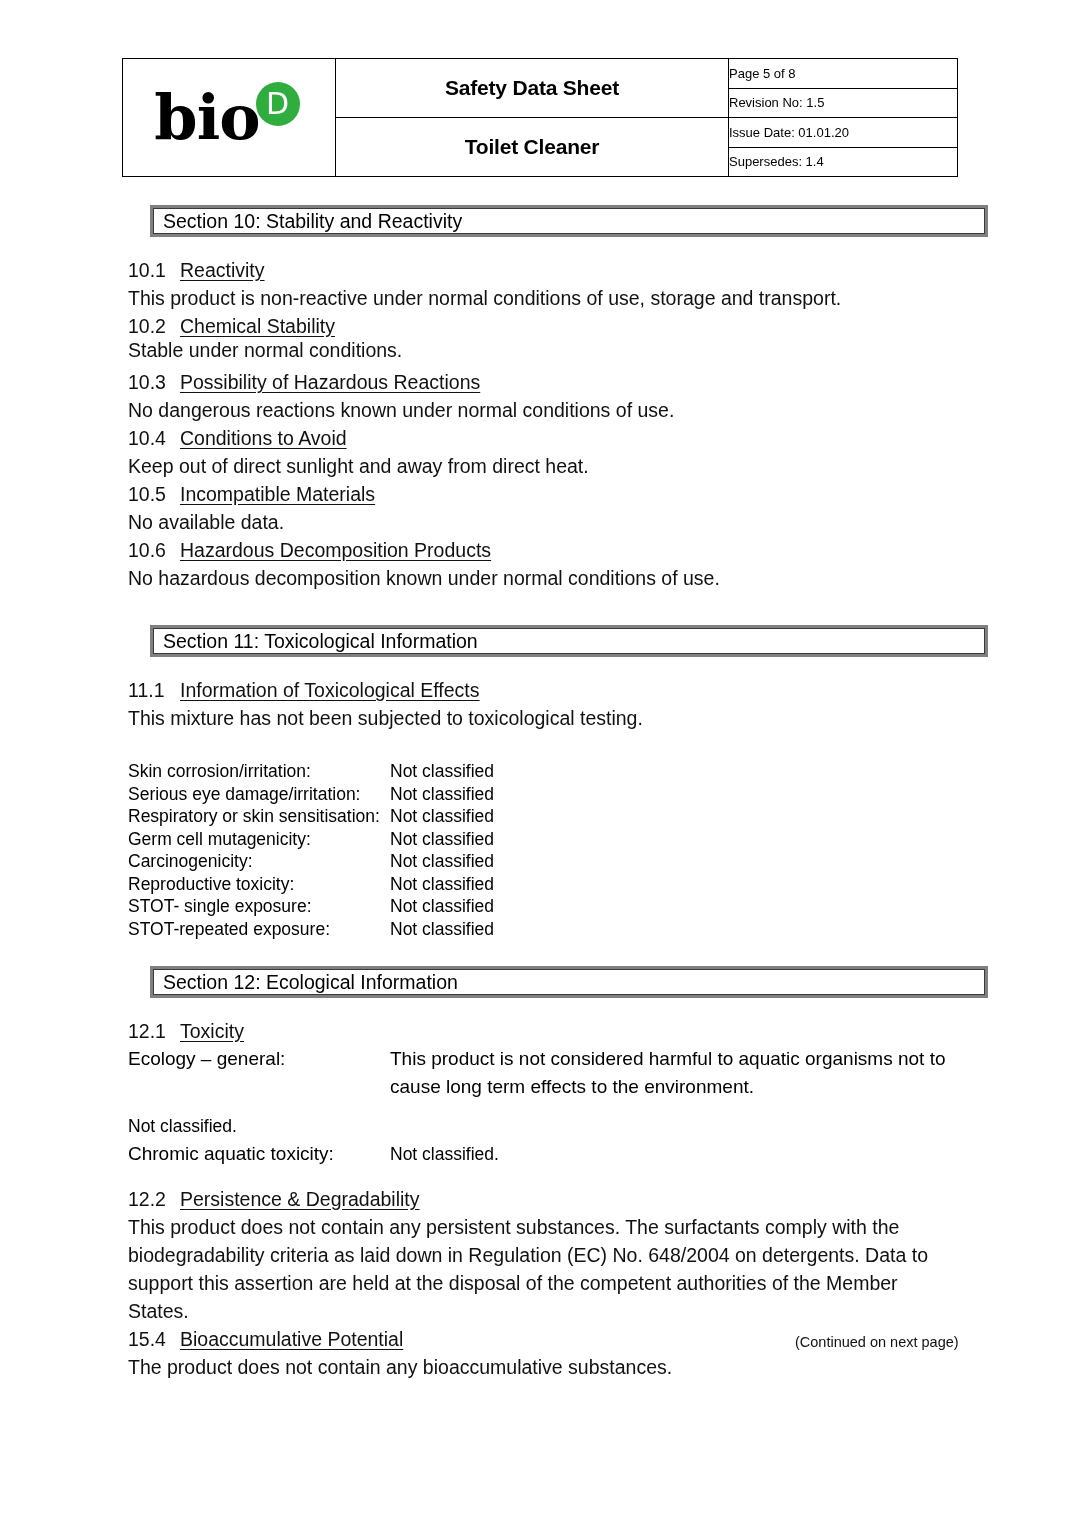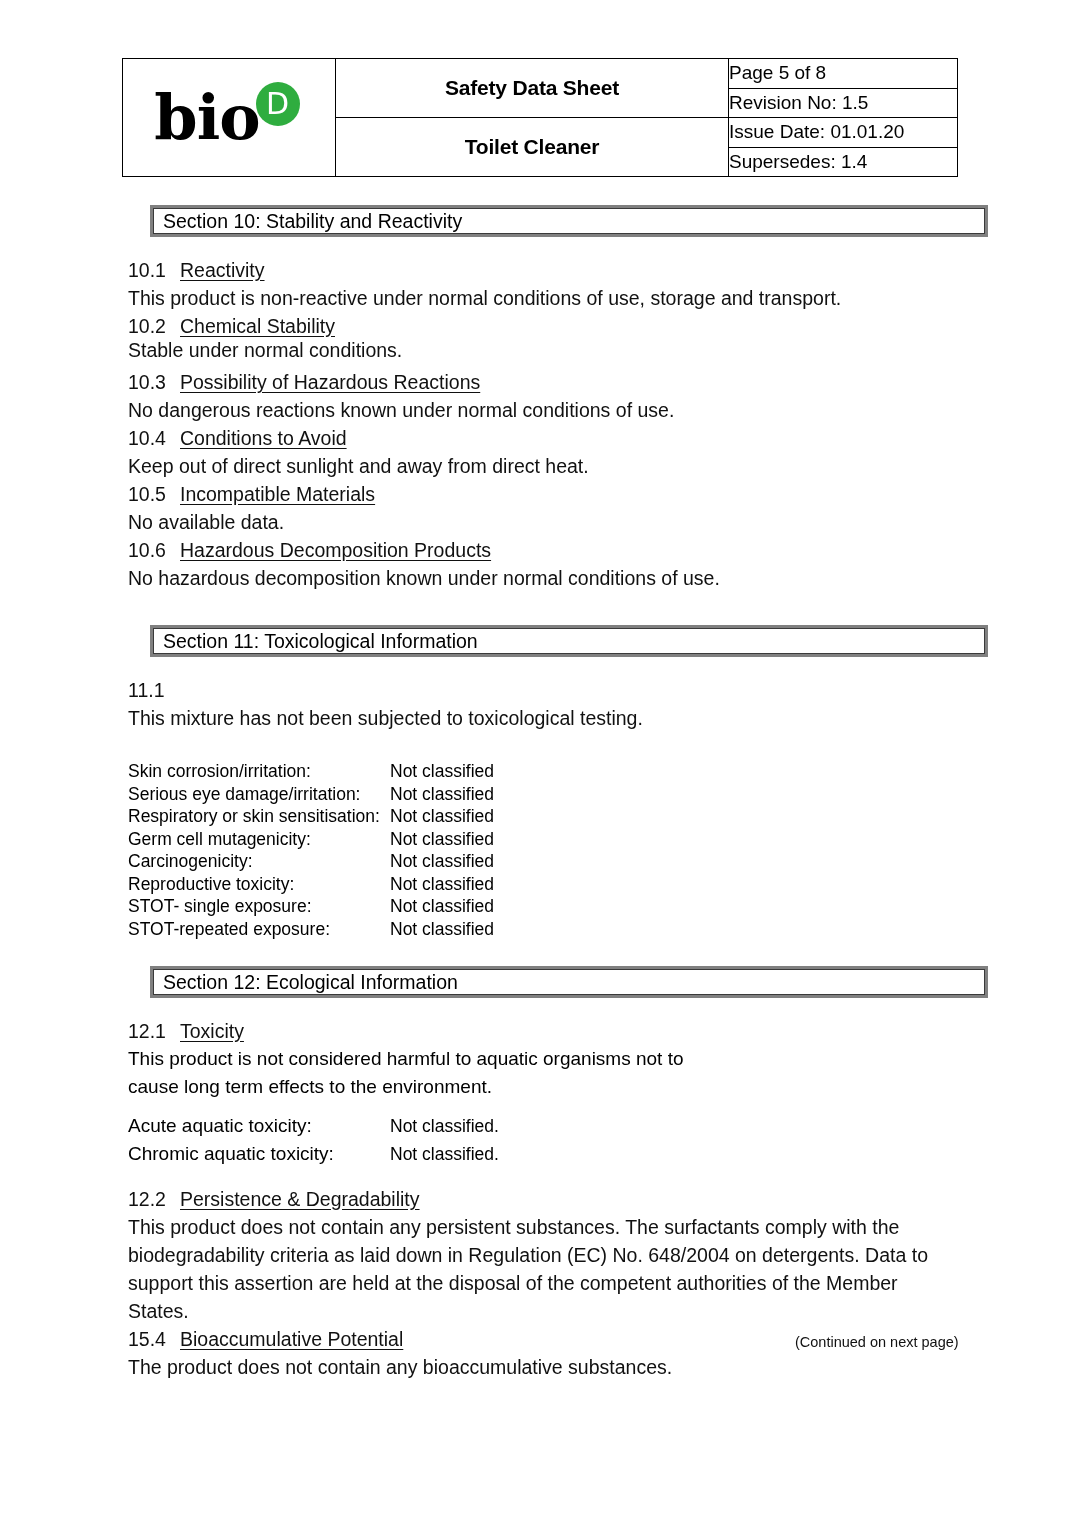--- a/index.html
+++ b/index.html
@@ -81,21 +81,21 @@
     font-family: Liberation Sans, sans-serif;
     font-weight: bold;
     font-size: 21px;
     height: 57px;
     letter-spacing: -0.2px;
   }
   .meta-cell {
     width: 228px;
     height: 28.5px;
     font-family: "Liberation Sans", sans-serif;
-    font-size: 19px;
+    font-size: 13px;
     padding-left: 7px;
     white-space: nowrap;
   }
 
   
   .section-bar {
     position: absolute;
     left: 118px;
     width: 838px;
     height: 32px;
@@ -246,20 +246,21 @@
   <div class="t para" style="top:564px;">No hazardous decomposition known under normal conditions of use.</div>
   <div class="t sub-head" style="top:536px;">Hazardous Decomposition Products</div>
 
   <div class="section-bar" style="top:625px;">
     <div class="inner">
       <span class="label">Section 11: Toxicological Information</span>
     </div>
   </div>
 
   <div class="t num" style="top:676px;">11.1</div>
+  <div class="t sub-head" style="top:676px;">Information of Toxicological Effects</div>
   <div class="t para" style="top:704px;">This mixture has not been subjected to toxicological testing.</div>
 
   <div class="tox-list">
     <div class="tox-row">
       <span class="k">Skin corrosion/irritation:</span>
       <span class="v">Not classified</span>
     </div>
     <div class="tox-row">
       <span class="k">Serious eye damage/irritation:</span>
       <span class="v">Not classified</span>
@@ -294,24 +295,24 @@
     <div class="inner">
       <span class="label">Section 12: Ecological Information</span>
     </div>
   </div>
 
   <div class="t num" style="top:1017px;">12.1</div>
   <div class="t sub-head" style="top:1017px;">Toxicity</div>
 
   <div class="eco-list">
     <div class="eco-row">
+      <span class="k">Ecology – general:</span>
       <span class="v">This product is not considered harmful to aquatic organisms not to cause long term effects to the environment.</span>
     </div>
     <div class="eco-row small" style="margin-top:11px;">
-      <span class="k">Acute aquatic toxicity:</span>
       <span class="v">Not classified.</span>
     </div>
     <div class="eco-row small">
       <span class="k">Chromic aquatic toxicity:</span>
       <span class="v">Not classified.</span>
     </div>
   </div>
 
   <div class="t num" style="top:1185px;">12.2</div>
   <div class="t sub-head" style="top:1185px;">Persistence &amp; Degradability</div>

